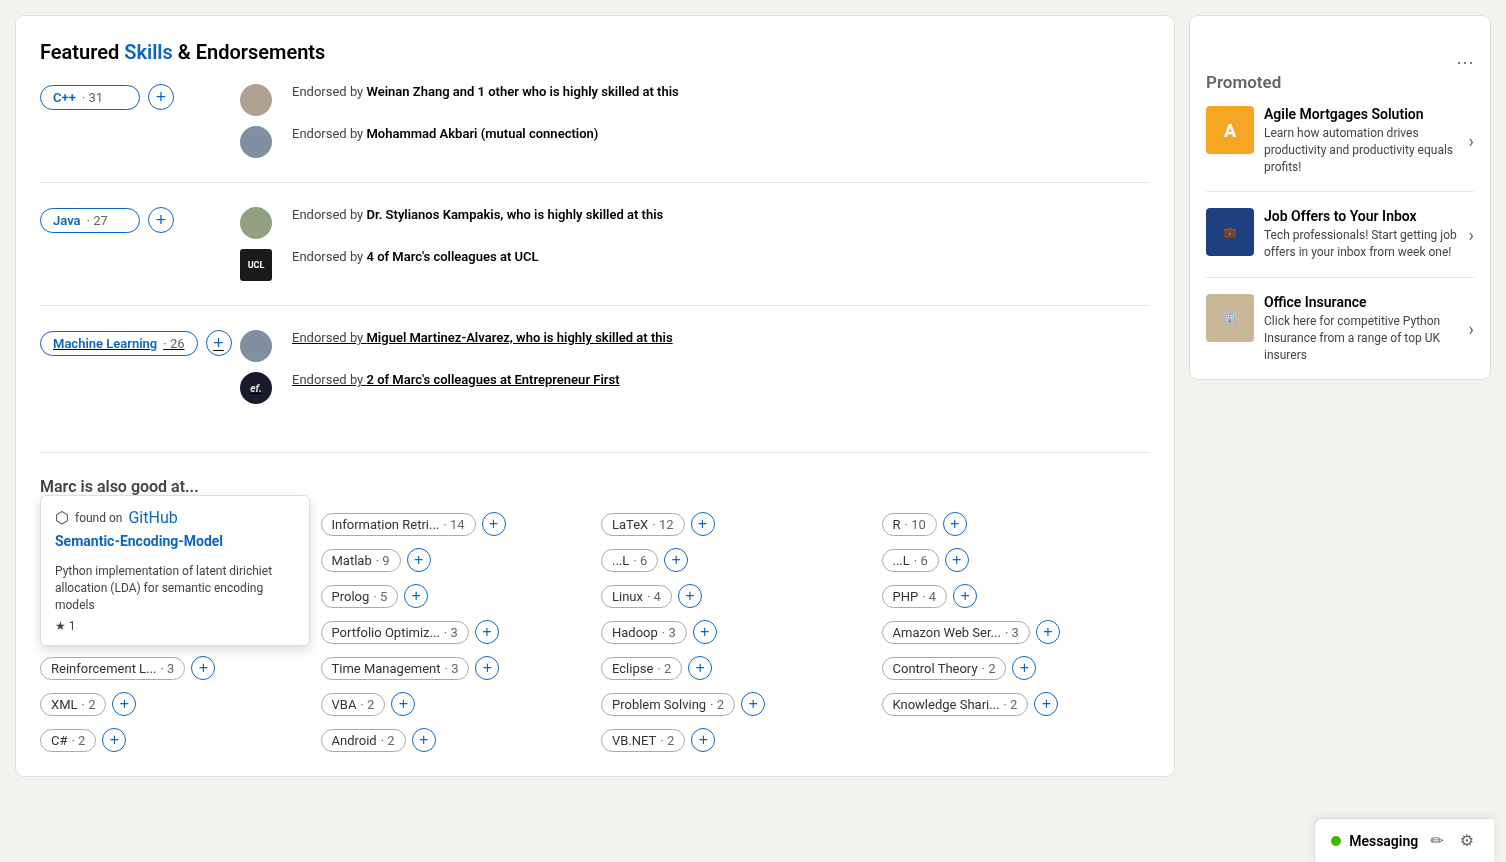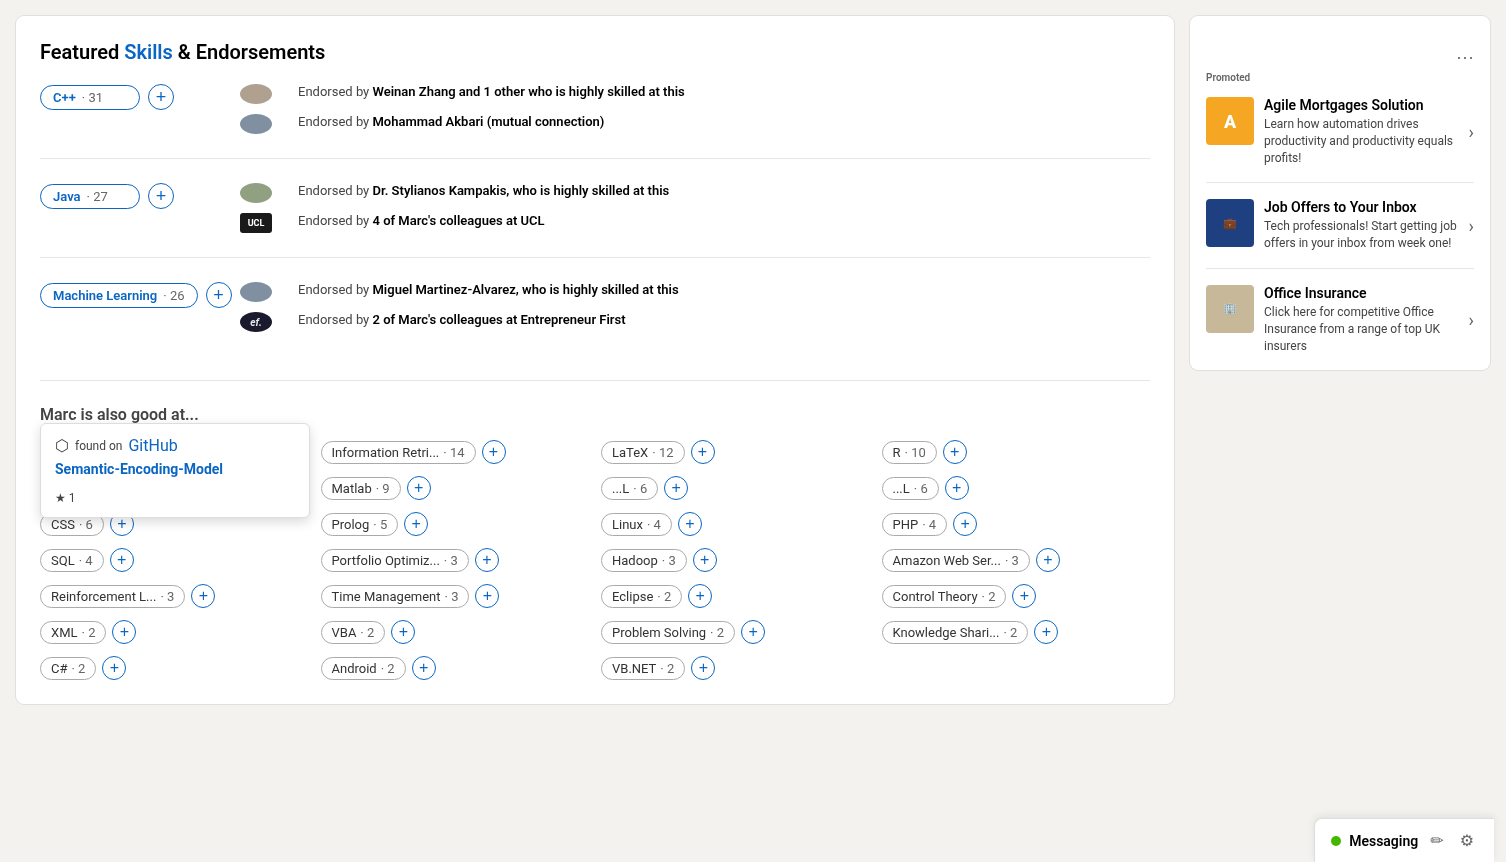--- a/index.html
+++ b/index.html
@@ -86,24 +86,24 @@
     .endorsements {
       flex: 1;
     }
     .endorsement-row {
       display: flex;
       margin-bottom: 10px;
     }
     .endorsement-row:last-child { margin-bottom: 0; }
     .avatar {
       width: 32px;
-      height: 20px;
+      height: 32px;
       border-radius: 50%;
       background: #c7c0bb;
-      margin-right: 26px;
+      margin-right: 20px;
       flex-shrink: 0;
       overflow: hidden;
       display: flex;
       align-items: center;
       justify-content: center;
       font-size: 12px;
       color: #fff;
     }
     .endorsement-text {
       font-size: 13px;
@@ -218,21 +218,21 @@
       padding: 16px;
       box-shadow: 0 0 0 1px rgba(0,0,0,0.08);
     }
     .promoted-header {
       display: flex;
       align-items: center;
       justify-content: space-between;
       margin-bottom: 14px;
     }
     .promoted-title {
-      font-size: 10px;
+      font-size: 17px;
       font-weight: 600;
       color: #666;
       margin-top: 40px;
     }
     .more-btn {
       background: none;
       border: none;
       cursor: pointer;
       color: #666;
       font-size: 18px;
@@ -378,21 +378,21 @@
           <div class="avatar avatar-3"></div>
           <div class="endorsement-text">Endorsed by <strong>Dr. Stylianos Kampakis, who is highly skilled at this</strong></div>
         </div>
         <div class="endorsement-row">
           <div class="avatar avatar-1" style="border-radius:3px; font-size:9px; font-weight:700; background:#1a1a1a; color:#fff;">UCL</div>
           <div class="endorsement-text">Endorsed by <strong>4 of Marc's colleagues at UCL</strong></div>
         </div>
       </div>
     </div>
 
-    <div class="skill-featured-row" style="border-bottom: none;">
+    <div class="skill-featured-row" style="border-bottom: none; text-decoration: underline;">
       <div class="skill-left">
         <div class="skill-tag">
           <span>Machine Learning</span>
           <span class="count">· <span>26</span></span>
         </div>
         <button class="skill-add-btn">+</button>
       </div>
       <div class="endorsements">
         <div class="endorsement-row">
           <div class="avatar avatar-2"></div>
@@ -408,20 +408,21 @@
     <div style="border-top: 1px solid #e9e5df; padding-top: 16px; margin-top: 4px; position: relative;">
       <p class="also-good-title">Marc is also good at...</p>
 
       <div class="tooltip-popup" style="position:absolute; top: 42px; left: 0; z-index:100;">
         <div class="tooltip-github-row">
           <span class="github-icon">⬡</span>
           <span>found on</span>
           <span class="tooltip-github-link">GitHub</span>
         </div>
         <span class="tooltip-repo-name">Semantic-Encoding-Model</span>
+        <p class="tooltip-repo-desc">Python implementation of latent dirichiet allocation (LDA) for semantic encoding models</p>
         <div class="tooltip-stars">
           <span>★ </span><span>1</span>
         </div>
       </div>
 
       <div class="skills-grid" style="margin-top: 8px;">
 
         <div class="skill-grid-item">
           <div class="skill-small-tag">
               <span>Python</span>
@@ -646,21 +647,21 @@
           <div class="promo-item-title">Job Offers to Your Inbox</div>
           <div class="promo-item-desc">Tech professionals! Start getting job offers in your inbox from week one!</div>
         </div>
         <div class="promo-chevron">›</div>
       </div>
 
       <div class="promo-item">
         <div class="promo-logo" style="background: #c8b89a; color: #fff; font-size:11px;">🏢</div>
         <div class="promo-content">
           <div class="promo-item-title">Office Insurance</div>
-          <div class="promo-item-desc">Click here for competitive Office Insurance from a range of top UK insurers</div>
+          <div class="promo-item-desc">Click here for competitive Python Insurance from a range of top UK insurers</div>
         </div>
         <div class="promo-chevron">›</div>
       </div>
 
     </div>
   </div>
 
 </div>
 
 <div class="messaging-bar">

